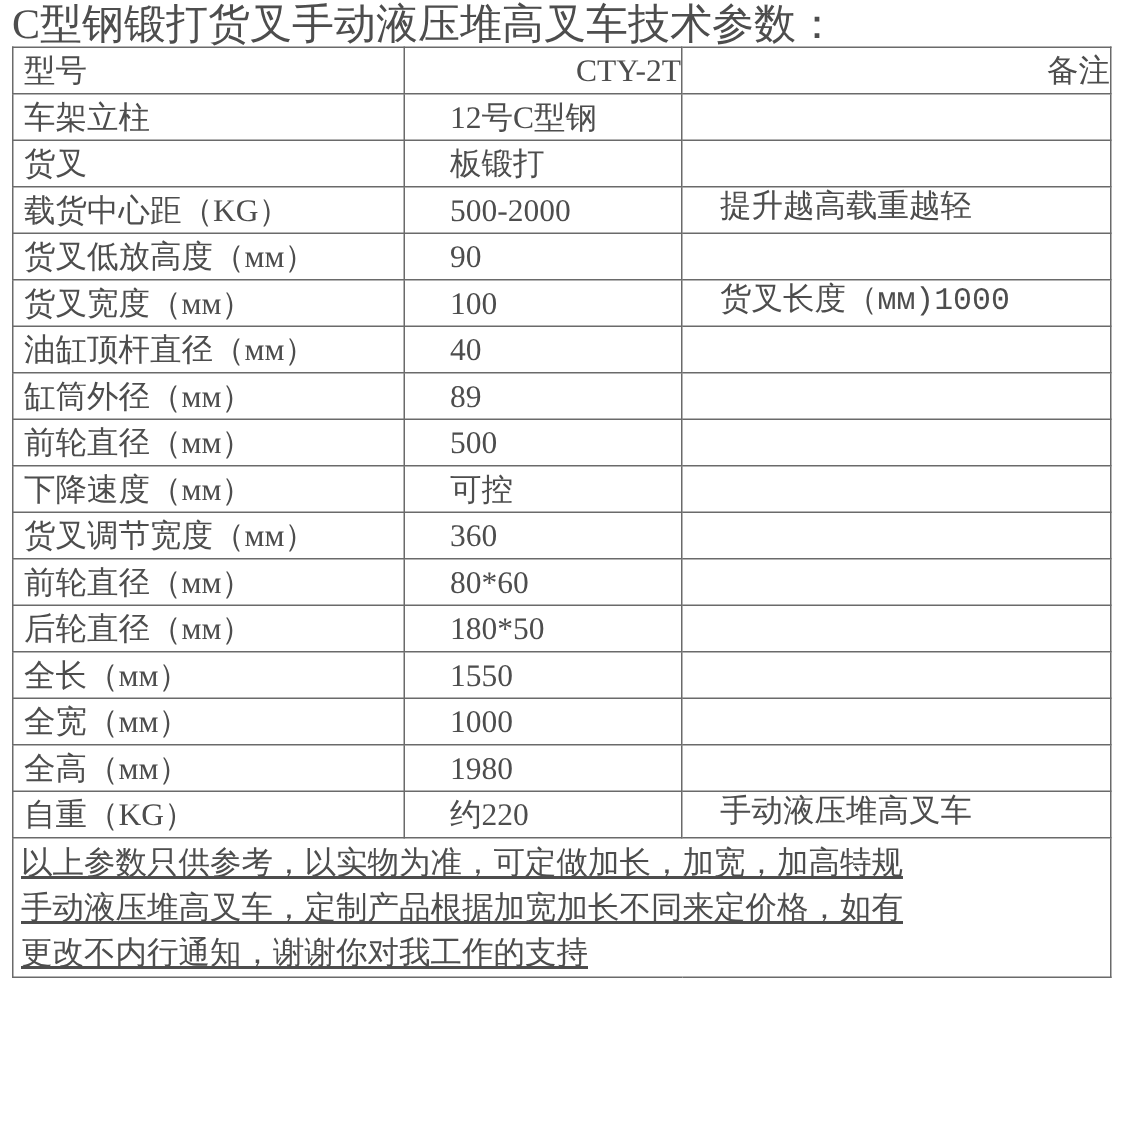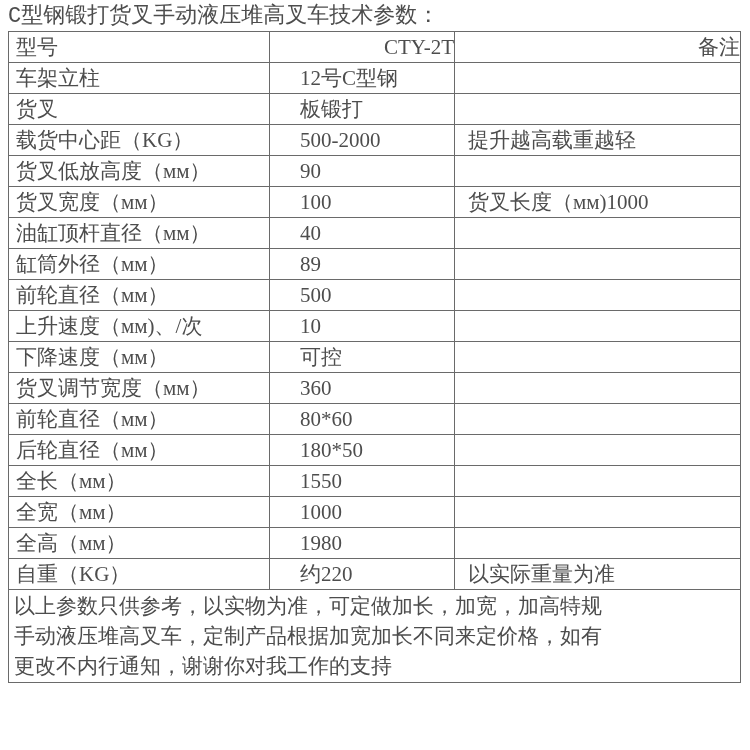--- a/index.html
+++ b/index.html
@@ -16,51 +16,51 @@
     width:750px;
     height:750px;
     font-family:"Liberation Serif","DejaVu Serif",serif;
     color:var(--text);
     overflow:hidden;
   }
   .page{
     padding:2px 8px 0 8px;
   }
   .title{
-    font-size:22px;
+    font-size:28px;
     line-height:29px;
     height:29px;
     white-space:nowrap;
     color:var(--text);
-    font-family:Liberation Mono, monospace;
   }
   table.spec-table{
     border-collapse:collapse;
     table-layout:fixed;
     width:732px;
     color:var(--text);
   }
   td{
     border:1px solid var(--border);
     font-size:21px;
     height:30px;
     line-height:30px;
     padding:0;
     overflow:hidden;
     white-space:nowrap;
     vertical-align:middle;
   }
   td.c1{ padding-left:7px; }
   td.c2{ padding-left:30px; }
-  td.c3{ padding-left:13px; }
+  td.c3{ padding-left:25px;font-family:Liberation Mono, monospace; }
   td.center{ text-align:right; padding-left:0; }
   td.footer-cell{
     height:auto;
     white-space:normal;
     padding:1px 5px;
+    text-decoration:underline;
   }
   .footer-line{
     font-size:21px;
     line-height:30px;
     white-space:nowrap;
   }
 </style>
 </head>
 <body>
 
@@ -115,25 +115,20 @@
           <td class="c1">缸筒外径（мм）</td>
           <td class="c2">89</td>
           <td class="c3"></td>
         </tr>
         <tr>
           <td class="c1">前轮直径（мм）</td>
           <td class="c2">500</td>
           <td class="c3"></td>
         </tr>
         <tr>
-          <td class="c1">上升速度（мм)、/次</td>
-          <td class="c2">10</td>
-          <td class="c3"></td>
-        </tr>
-        <tr>
           <td class="c1">下降速度（мм）</td>
           <td class="c2">可控</td>
           <td class="c3"></td>
         </tr>
         <tr>
           <td class="c1">货叉调节宽度（мм）</td>
           <td class="c2">360</td>
           <td class="c3"></td>
         </tr>
         <tr>
@@ -157,21 +152,21 @@
           <td class="c3"></td>
         </tr>
         <tr>
           <td class="c1">全高（мм）</td>
           <td class="c2">1980</td>
           <td class="c3"></td>
         </tr>
         <tr>
           <td class="c1">自重（KG）</td>
           <td class="c2">约220</td>
-          <td class="c3">以实际重量为准</td>
+          <td class="c3">手动液压堆高叉车</td>
         </tr>
       </tbody>
     <tbody>
       <tr>
         <td colspan="3" class="footer-cell">
           <div id="footer-lines">
               <div class="footer-line">以上参数只供参考，以实物为准，可定做加长，加宽，加高特规</div>
               <div class="footer-line">手动液压堆高叉车，定制产品根据加宽加长不同来定价格，如有</div>
               <div class="footer-line">更改不内行通知，谢谢你对我工作的支持</div>
             </div>

